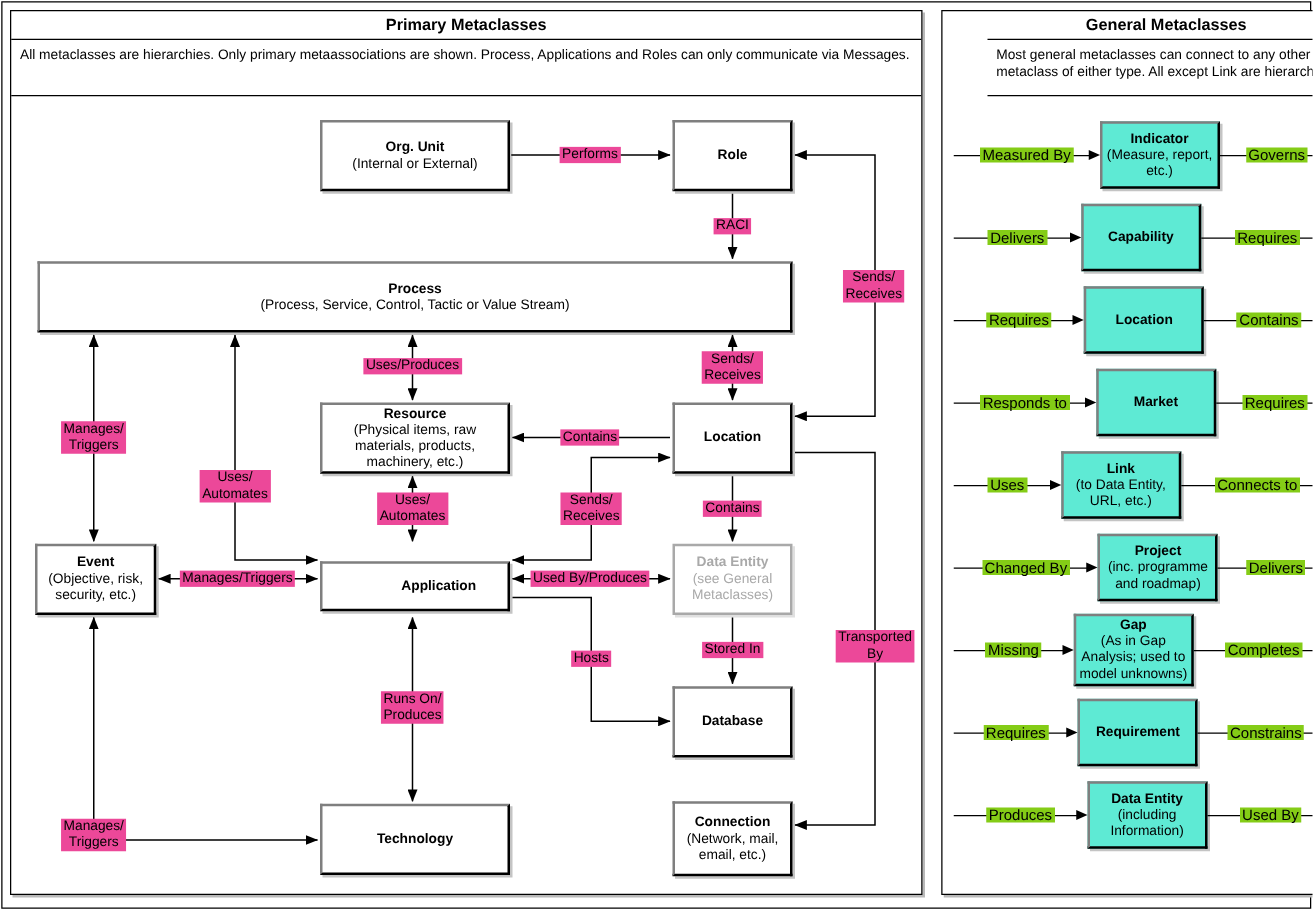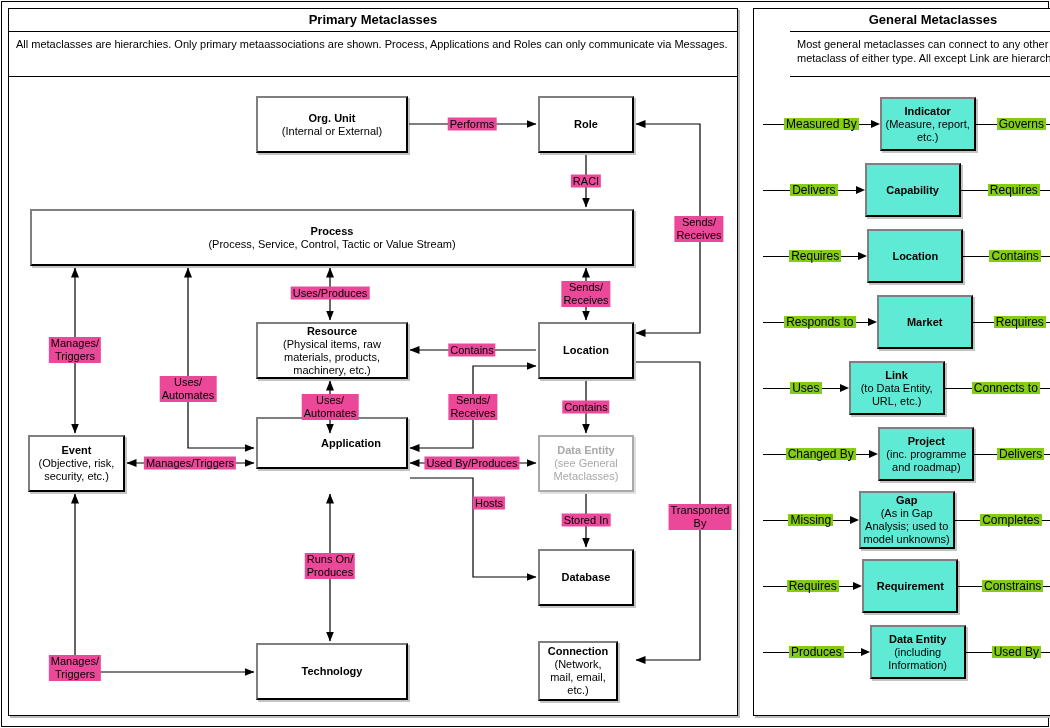--- a/index.html
+++ b/index.html
@@ -193,34 +193,34 @@
       <div class="node-title">Process</div>
       <div class="node-sub">(Process, Service, Control, Tactic or Value Stream)</div>
     </div>
     <div class="node" style="left: 538px; top: 322px; width: 96px; height: 57px;">
       <div class="node-title">Location</div>
     </div>
     <div class="node" style="left: 28px; top: 435px; width: 97px; height: 57px;">
       <div class="node-title">Event</div>
       <div class="node-sub">(Objective, risk, security, etc.)</div>
     </div>
-    <div class="node" style="left: 256px; top: 417px; width: 152px; height: 52px; padding-left: 40px;">
+    <div class="node" style="left: 256px; top: 449px; width: 152px; height: 40px; padding-left: 40px;">
       <div class="node-title">Application</div>
     </div>
     <div class="node muted" style="left: 538px; top: 435px; width: 96px; height: 57px;">
       <div class="node-title">Data Entity</div>
       <div class="node-sub">(see General Metaclasses)</div>
     </div>
     <div class="node" style="left: 256px; top: 643px; width: 152px; height: 57px;">
       <div class="node-title">Technology</div>
     </div>
     <div class="node" style="left: 538px; top: 549px; width: 96px; height: 57px;">
       <div class="node-title">Database</div>
     </div>
-    <div class="node" style="left: 538px; top: 641px; width: 80px; height: 60px;">
+    <div class="node" style="left: 538px; top: 641px; width: 96px; height: 60px;">
       <div class="node-title">Connection</div>
       <div class="node-sub">(Network, mail, email, etc.)</div>
     </div>
   </div>
 
 <svg class="layer" id="edges-svg" width="1050" height="728" viewBox="0 0 1050 728" xmlns="http://www.w3.org/2000/svg">
   <defs>
     <marker id="arrow" viewBox="0 0 10 8" refX="9.5" refY="4" markerWidth="10" markerHeight="8" markerUnits="userSpaceOnUse" orient="auto-start-reverse">
       <path d="M0,0 L10,4 L0,8 Z" fill="#000"></path>
     </marker>
@@ -259,20 +259,20 @@
 Receives</div>
     <div class="edge-label" style="left: 472px; top: 350px;">Contains</div>
     <div class="edge-label" style="left: 330px; top: 407px;">Uses/
 Automates</div>
     <div class="edge-label" style="left: 473px; top: 407px;">Sends/
 Receives</div>
     <div class="edge-label" style="left: 190px; top: 463px;">Manages/Triggers</div>
     <div class="edge-label" style="left: 472px; top: 463px;">Used By/Produces</div>
     <div class="edge-label" style="left: 586px; top: 407px;">Contains</div>
     <div class="edge-label" style="left: 586px; top: 520px;">Stored In</div>
-    <div class="edge-label" style="left: 473px; top: 503px; margin-left: 16px;">Hosts</div>
+    <div class="edge-label" style="left: 473px; top: 527px;">Hosts</div>
     <div class="edge-label" style="left: 330px; top: 566px;">Runs On/
 Produces</div>
     <div class="edge-label" style="left: 75px; top: 668px;">Manages/
 Triggers</div>
     <div class="edge-label" style="left: 700px; top: 517px;">Transported
 By</div>
   </div>
 
 </body></html>

